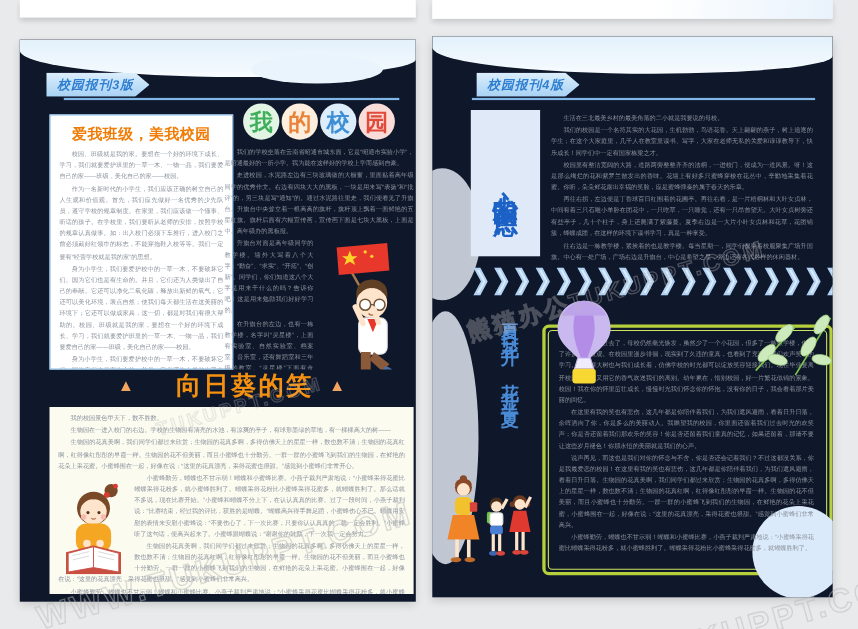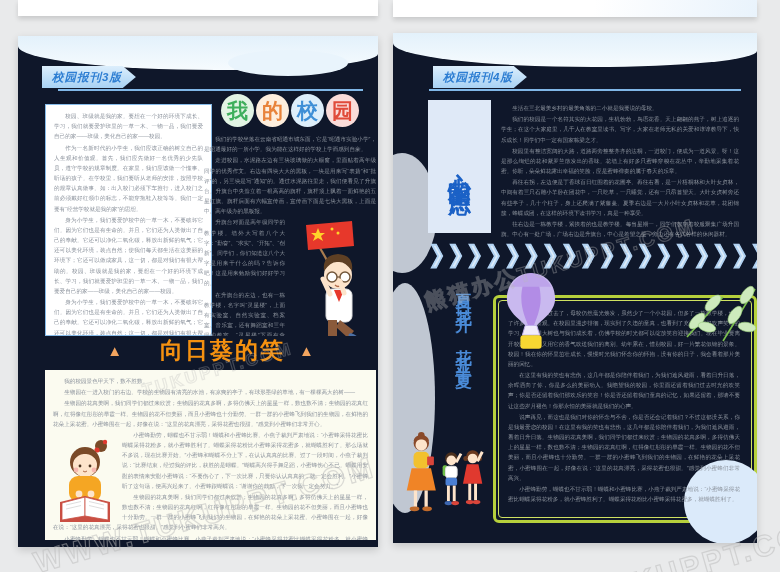--- a/index.html
+++ b/index.html
@@ -79,20 +79,21 @@
   <div class="abs sliver sliver-right"></div>
 
   <div class="abs page page-left">
     <div class="abs wash"></div>
     <div class="abs wash2" style="left:210px;top:14px;"></div>
 
     <div class="abs badge" style="left:24px;top:30px;">校园报刊3版</div>
     <div class="abs rule" style="left:40px;top:53px;width:305px;"></div>
 
     <div class="abs art1 tinytext" style="left:27px;top:68px;width:167px;height:232px;">
+      <h3>爱我班级，美我校园</h3>
       <p>校园、班级就是我的家。要想在一个好的环境下成长、学习，我们就要爱护班里的一草一木、一物一品，我们要爱自己的家——班级，美化自己的家——校园。</p>
       <p>作为一名新时代的小学生，我们应该正确的树立自己的人生观和价值观。首先，我们应先做好一名优秀的少先队员，遵守学校的规章制度。在家里，我们应该做一个懂事、听话的孩子。在学校里，我们要听从老师的安排，按照学校的规章认真做事。如：出入校门必须下车推行，进入校门之前必须戴好红领巾的标志，不能穿拖鞋入校等等。我们一定要有“经营学校就是我的家”的思想。</p>
       <p>身为小学生，我们要爱护校中的一草一木，不要破坏它们。因为它们也是有生命的。并且，它们还为人类做出了自己的奉献。它还可以净化二氧化碳，释放出新鲜的氧气；它还可以美化环境，装点自然；使我们每天都生活在这美丽的环境下；它还可以做成家具，这一切，都是对我们有很大帮助的。校园、班级就是我的家，要想在一个好的环境下成长、学习，我们就要爱护班里的一草一木、一物一品，我们要爱自己的家——班级，美化自己的家——校园。</p>
       <p>身为小学生，我们要爱护校中的一草一木，不要破坏它们。因为它们也是有生命的。并且，它们还为人类做出了自己的奉献。它还可以净化二氧化碳，释放出新鲜的氧气；它还可以美化环境，装点自然；这一切，都是对我们有很大帮助的。我们的学校正在创建绿色文明学校，如果我们去破坏里面的花草树木，那我们这样做不就功亏一篑了吗？我们小学生，应当做的就是爱护它们。</p>
     </div>
 
     <div class="abs" style="left:186px;top:58px;width:172px;">
       <div class="title-circles">
           <span class="tcircle" style="color: rgb(63, 175, 92); background: rgb(226, 244, 228);">我</span>
           <span class="tcircle" style="color: rgb(232, 131, 58); background: rgb(253, 238, 221);">的</span>

